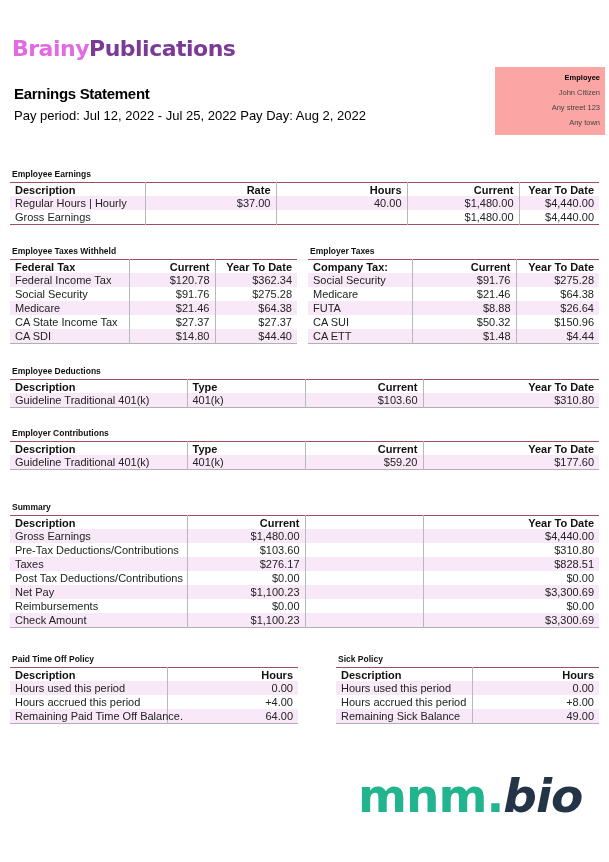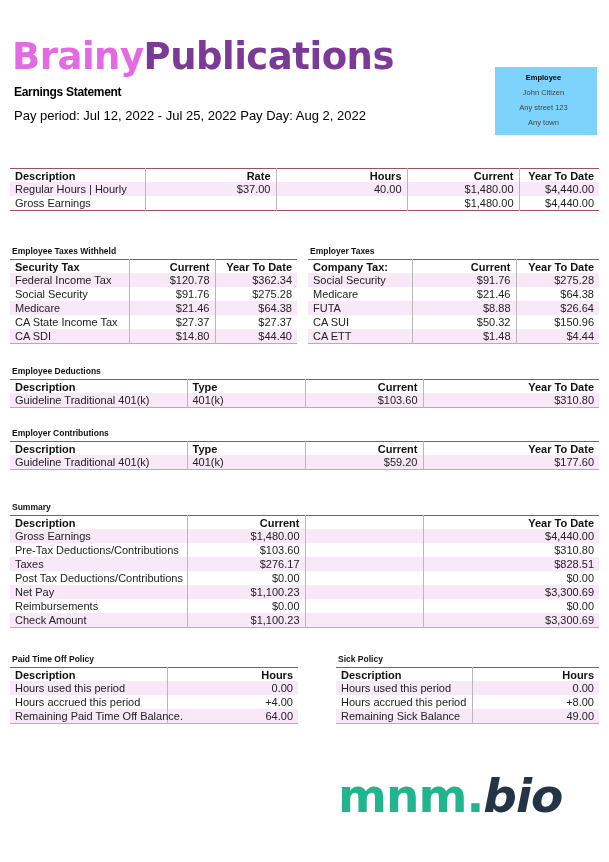--- a/index.html
+++ b/index.html
@@ -1,60 +1,61 @@
 <!DOCTYPE html>
 <html><head>
 <meta charset="utf-8">
 <style>
   html, body { margin: 0; padding: 0; background: #ffffff; }
   body { width: 609px; height: 862px; position: relative; overflow: hidden;
          font-family: "Liberation Sans", sans-serif; color: #111; }
   .brand { position: absolute; left: 12px; top: 38px; font-family: "DejaVu Sans", sans-serif;
-           font-size: 37px; font-weight: bold; letter-spacing: -0.5px; line-height: 1; }
+           font-size: 22px; font-weight: bold; letter-spacing: -0.5px; line-height: 1; }
   .brand .b1 { color: #e36ae3; }
   .brand .b2 { color: #7a3a96; }
-  .doc-title { position: absolute; left: 14px; top: 85px; font-size: 12px; font-weight: bold; color: #000; letter-spacing: -0.3px; }
+  .doc-title { position: absolute; left: 14px; top: 85px; font-size: 15px; font-weight: bold; color: #000; letter-spacing: -0.3px; }
   .pay-period { position: absolute; left: 14px; top: 108px; font-size: 13px; color: #000; }
-  .emp-box { position: absolute; left: 495px; top: 67px; width: 102px; height: 68px; background: #7dd3fc;
-             text-align: center; font-size: 7.5px; color: #444; box-sizing: border-box; padding: 3px 5px 0 0; }
+  .emp-box { position: absolute; left: 495px; top: 67px; width: 110px; height: 68px; background: #fca5a5;
+             text-align: right; font-size: 7.5px; color: #444; box-sizing: border-box; padding: 3px 5px 0 0; }
   .emp-box div { height: 15px; line-height: 15px; }
   .emp-box .lbl { font-weight: bold; color: #000; }
 
   .section { position: absolute; }
   .sec-title { font-size: 8.5px; font-weight: bold; color: #111; height: 12px; line-height: 12px; padding-left: 2px; margin-bottom: 2px; }
   table { border-collapse: collapse; width: 100%; font-size: 11px; table-layout: fixed; }
   table { border-top: 1.5px solid #a0505a; border-bottom: 1.5px solid #a0505a; }
   table.lightbottom { border-bottom: 1px solid #b0b0b0; }
   th { font-weight: bold; text-align: left; height: 13px; padding: 0 5px; color: #111; }
   td { height: 14px; padding: 0 5px; color: #222; white-space: nowrap; }
   th + th, td + td { border-left: 1px solid #b8b8b8; }
   .r { text-align: right; }
   tr.alt td { background: #f8e8f8; }
 
-  .footer-logo { position: absolute; left: 338px; top: 772px; font-family: "DejaVu Sans", sans-serif; font-size: 47px; font-weight: bold; letter-spacing: -1px; line-height: 1; }
+  .footer-logo { position: absolute; left: 358px; top: 772px; font-family: "DejaVu Sans", sans-serif; font-size: 47px; font-weight: bold; letter-spacing: -1px; line-height: 1; }
   .footer-logo .m1 { color: #21b48f; }
   .footer-logo .m2 { color: #243447; font-style: italic; }
 </style>
 </head>
 <body>
 
 <div class="brand">
   <span class="b1">Brainy</span><span class="b2">Publications</span>
 </div>
 <div class="doc-title">Earnings Statement</div>
 <div class="pay-period">Pay period: Jul 12, 2022 - Jul 25, 2022 Pay Day: Aug 2, 2022</div>
 
 <div class="emp-box">
   <div class="lbl">Employee</div>
   <div>John Citizen</div>
   <div>Any street 123</div>
   <div>Any town</div>
 </div>
 
 <div class="section" style="left:10px; top:168px; width:589px;">
+  <div class="sec-title">Employee Earnings</div>
   <table>
     <colgroup>
         <col style="width:135px">
         <col style="width:131px">
         <col style="width:131px">
         <col style="width:112px">
         <col style="width:80px">
       </colgroup>
     <thead>
         <tr>
@@ -87,21 +88,21 @@
 <div class="section" style="left:10px; top:245px; width:287px;">
   <div class="sec-title">Employee Taxes Withheld</div>
   <table class="lightbottom">
     <colgroup>
         <col style="width:119px">
         <col style="width:86px">
         <col style="width:82px">
       </colgroup>
     <thead>
         <tr>
-      <th>Security Tax</th>
+      <th>Federal Tax</th>
       <th class="r">Current</th>
       <th class="r">Year To Date</th>
     </tr>
       </thead>
     <tbody>
       <tr class="alt">
           <td>Federal Income Tax</td>
           <td class="r">$120.78</td>
           <td class="r">$362.34</td>
         </tr>

